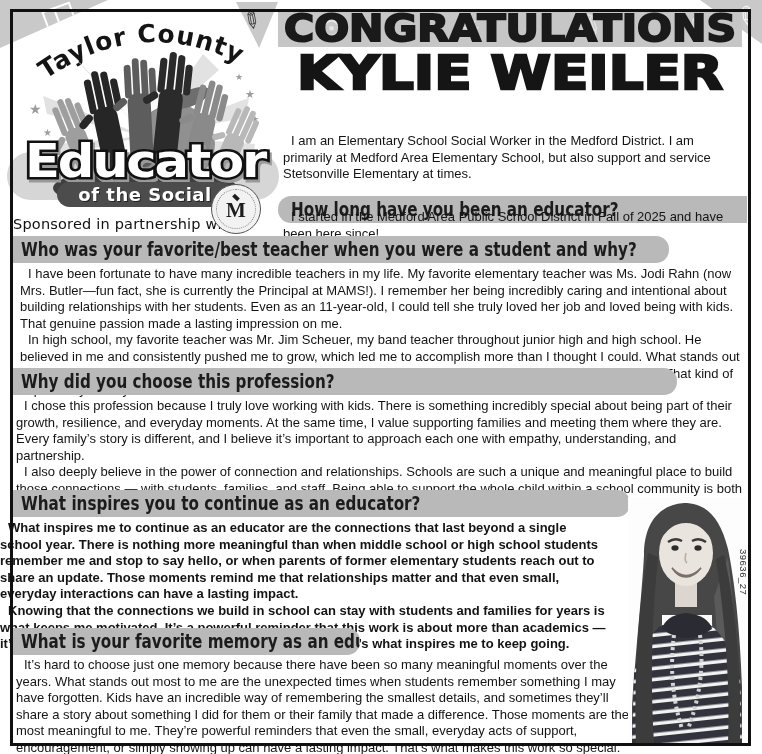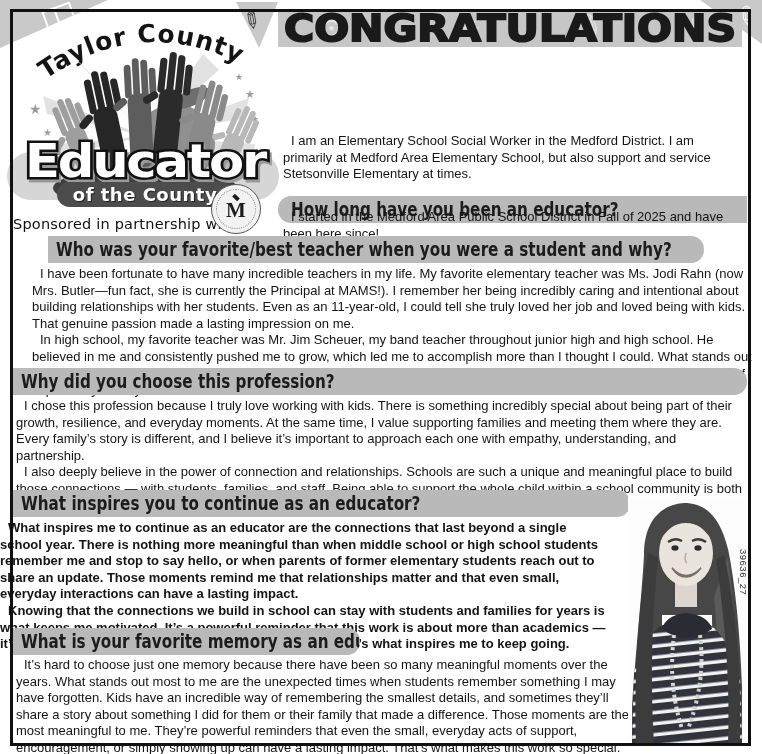--- a/index.html
+++ b/index.html
@@ -136,62 +136,67 @@
       <use href="#hand" transform="translate(182,84) rotate(14) scale(1.0)" fill="#8a8a8a"></use>
       <use href="#hand" transform="translate(212,104) rotate(24) scale(0.9)" fill="#b8b8b8"></use>
 
       <ellipse cx="122" cy="152" rx="92" ry="20" fill="#3f3f3f"></ellipse>
     </svg>
 
     <svg class="educator-svg" width="264" height="58" viewBox="0 0 264 58" style="filter:drop-shadow(2px 3px 0 #9a9a9a);">
       <text x="132" y="45" text-anchor="middle" font-family="DejaVu Sans, sans-serif" font-weight="bold" font-size="46" fill="#ffffff" stroke="#111111" stroke-width="5" paint-order="stroke" letter-spacing="-2" textLength="240" lengthAdjust="spacingAndGlyphs">Educator</text>
     </svg>
 
-    <div class="otm-capsule">of the County</div>
+    <div class="otm-capsule">of the Social</div>
 
     <div class="sponsor-row">
       <span class="sponsor-label">Sponsored in partnership with:</span>
       <div class="seal">
         <div class="seal-inner"></div>
         <div class="seal-cap"></div>
         <div class="seal-m">M</div>
       </div>
     </div>
   </div>
 
   <div class="headline-band">
     <span class="doodle" style="left:40px;top:2px;font-size:30px;transform:rotate(-15deg);">⚙</span>
     <span class="doodle" style="left:180px;top:4px;font-size:26px;">✳</span>
     <span class="doodle" style="left:300px;top:0px;font-size:30px;transform:rotate(25deg);">✎</span>
     <span class="doodle" style="left:408px;top:4px;font-size:24px;transform:rotate(40deg);">✎</span>
     <svg width="464" height="38" viewBox="0 0 464 38">
       <text x="232" y="32" text-anchor="middle" font-family="DejaVu Sans, sans-serif" font-weight="bold" font-size="38" fill="#1a1a1a" stroke="#1a1a1a" stroke-width="2" paint-order="stroke" textLength="452" lengthAdjust="spacingAndGlyphs">CONGRATULATIONS</text>
     </svg>
   </div>
+  <div class="headline-name">
+    <svg width="464" height="52" viewBox="0 0 464 52">
+      <text x="232" y="43" text-anchor="middle" font-family="DejaVu Sans, sans-serif" font-weight="bold" font-size="46" fill="#151515" stroke="#151515" stroke-width="2.4" paint-order="stroke" textLength="426" lengthAdjust="spacingAndGlyphs">KYLIE WEILER</text>
+    </svg>
+  </div>
 
   <div class="qa-body" style="left:283px;top:133px;width:462px;">
     <p>I am an Elementary School Social Worker in the Medford District. I am primarily at Medford Area Elementary School, but also support and service Stetsonville Elementary at times.</p>
   </div>
 
   <div class="qa-band band-right" style="top:196px;">
     <span class="q">How long have you been an educator?</span>
   </div>
   <div class="qa-body" style="left:283px;top:209px;width:462px;">
     <p>I started in the Medford Area Public School District in Fall of 2025 and have been here since!</p>
   </div>
 
-  <div class="qa-band band-full" style="top:236px;width:656px;margin-left:35px;">
+  <div class="qa-band band-full" style="top:236px;width:656px;">
     <span class="q">Who was your favorite/best teacher when you were a student and why?</span>
   </div>
-  <div class="qa-body" style="left:32px;top:266px;width:730px;">
+  <div class="qa-body" style="left:20px;top:266px;width:730px;">
     <p>I have been fortunate to have many incredible teachers in my life. My favorite elementary teacher was Ms. Jodi Rahn (now Mrs. Butler—fun fact, she is currently the Principal at MAMS!). I remember her being incredibly caring and intentional about building relationships with her students. Even as an 11-year-old, I could tell she truly loved her job and loved being with kids. That genuine passion made a lasting impression on me.</p>
     <p>In high school, my favorite teacher was Mr. Jim Scheuer, my band teacher throughout junior high and high school. He believed in me and consistently pushed me to grow, which led me to accomplish more than I thought I could. What stands out most about both of these educators is how deeply they connected with students and how much they truly cared. That kind of impact stays with you.</p>
   </div>
 
-  <div class="qa-band band-full" style="top:368px;width:734px;">
+  <div class="qa-band band-full" style="top:368px;width:664px;">
     <span class="q">Why did you choose this profession?</span>
   </div>
   <div class="qa-body" style="left:16px;top:398px;width:730px;">
     <p>I chose this profession because I truly love working with kids. There is something incredibly special about being part of their growth, resilience, and everyday moments. At the same time, I value supporting families and meeting them where they are. Every family’s story is different, and I believe it’s important to approach each one with empathy, understanding, and partnership.</p>
     <p>I also deeply believe in the power of connection and relationships. Schools are such a unique and meaningful place to build those connections — with students, families, and staff. Being able to support the whole child within a school community is both a privilege and a responsibility that I don’t take lightly.</p>
   </div>
 
   <div class="qa-band band-full" style="top:490px;width:617px;text-decoration:underline;">
     <span class="q">What inspires you to continue as an educator?</span>
   </div>

